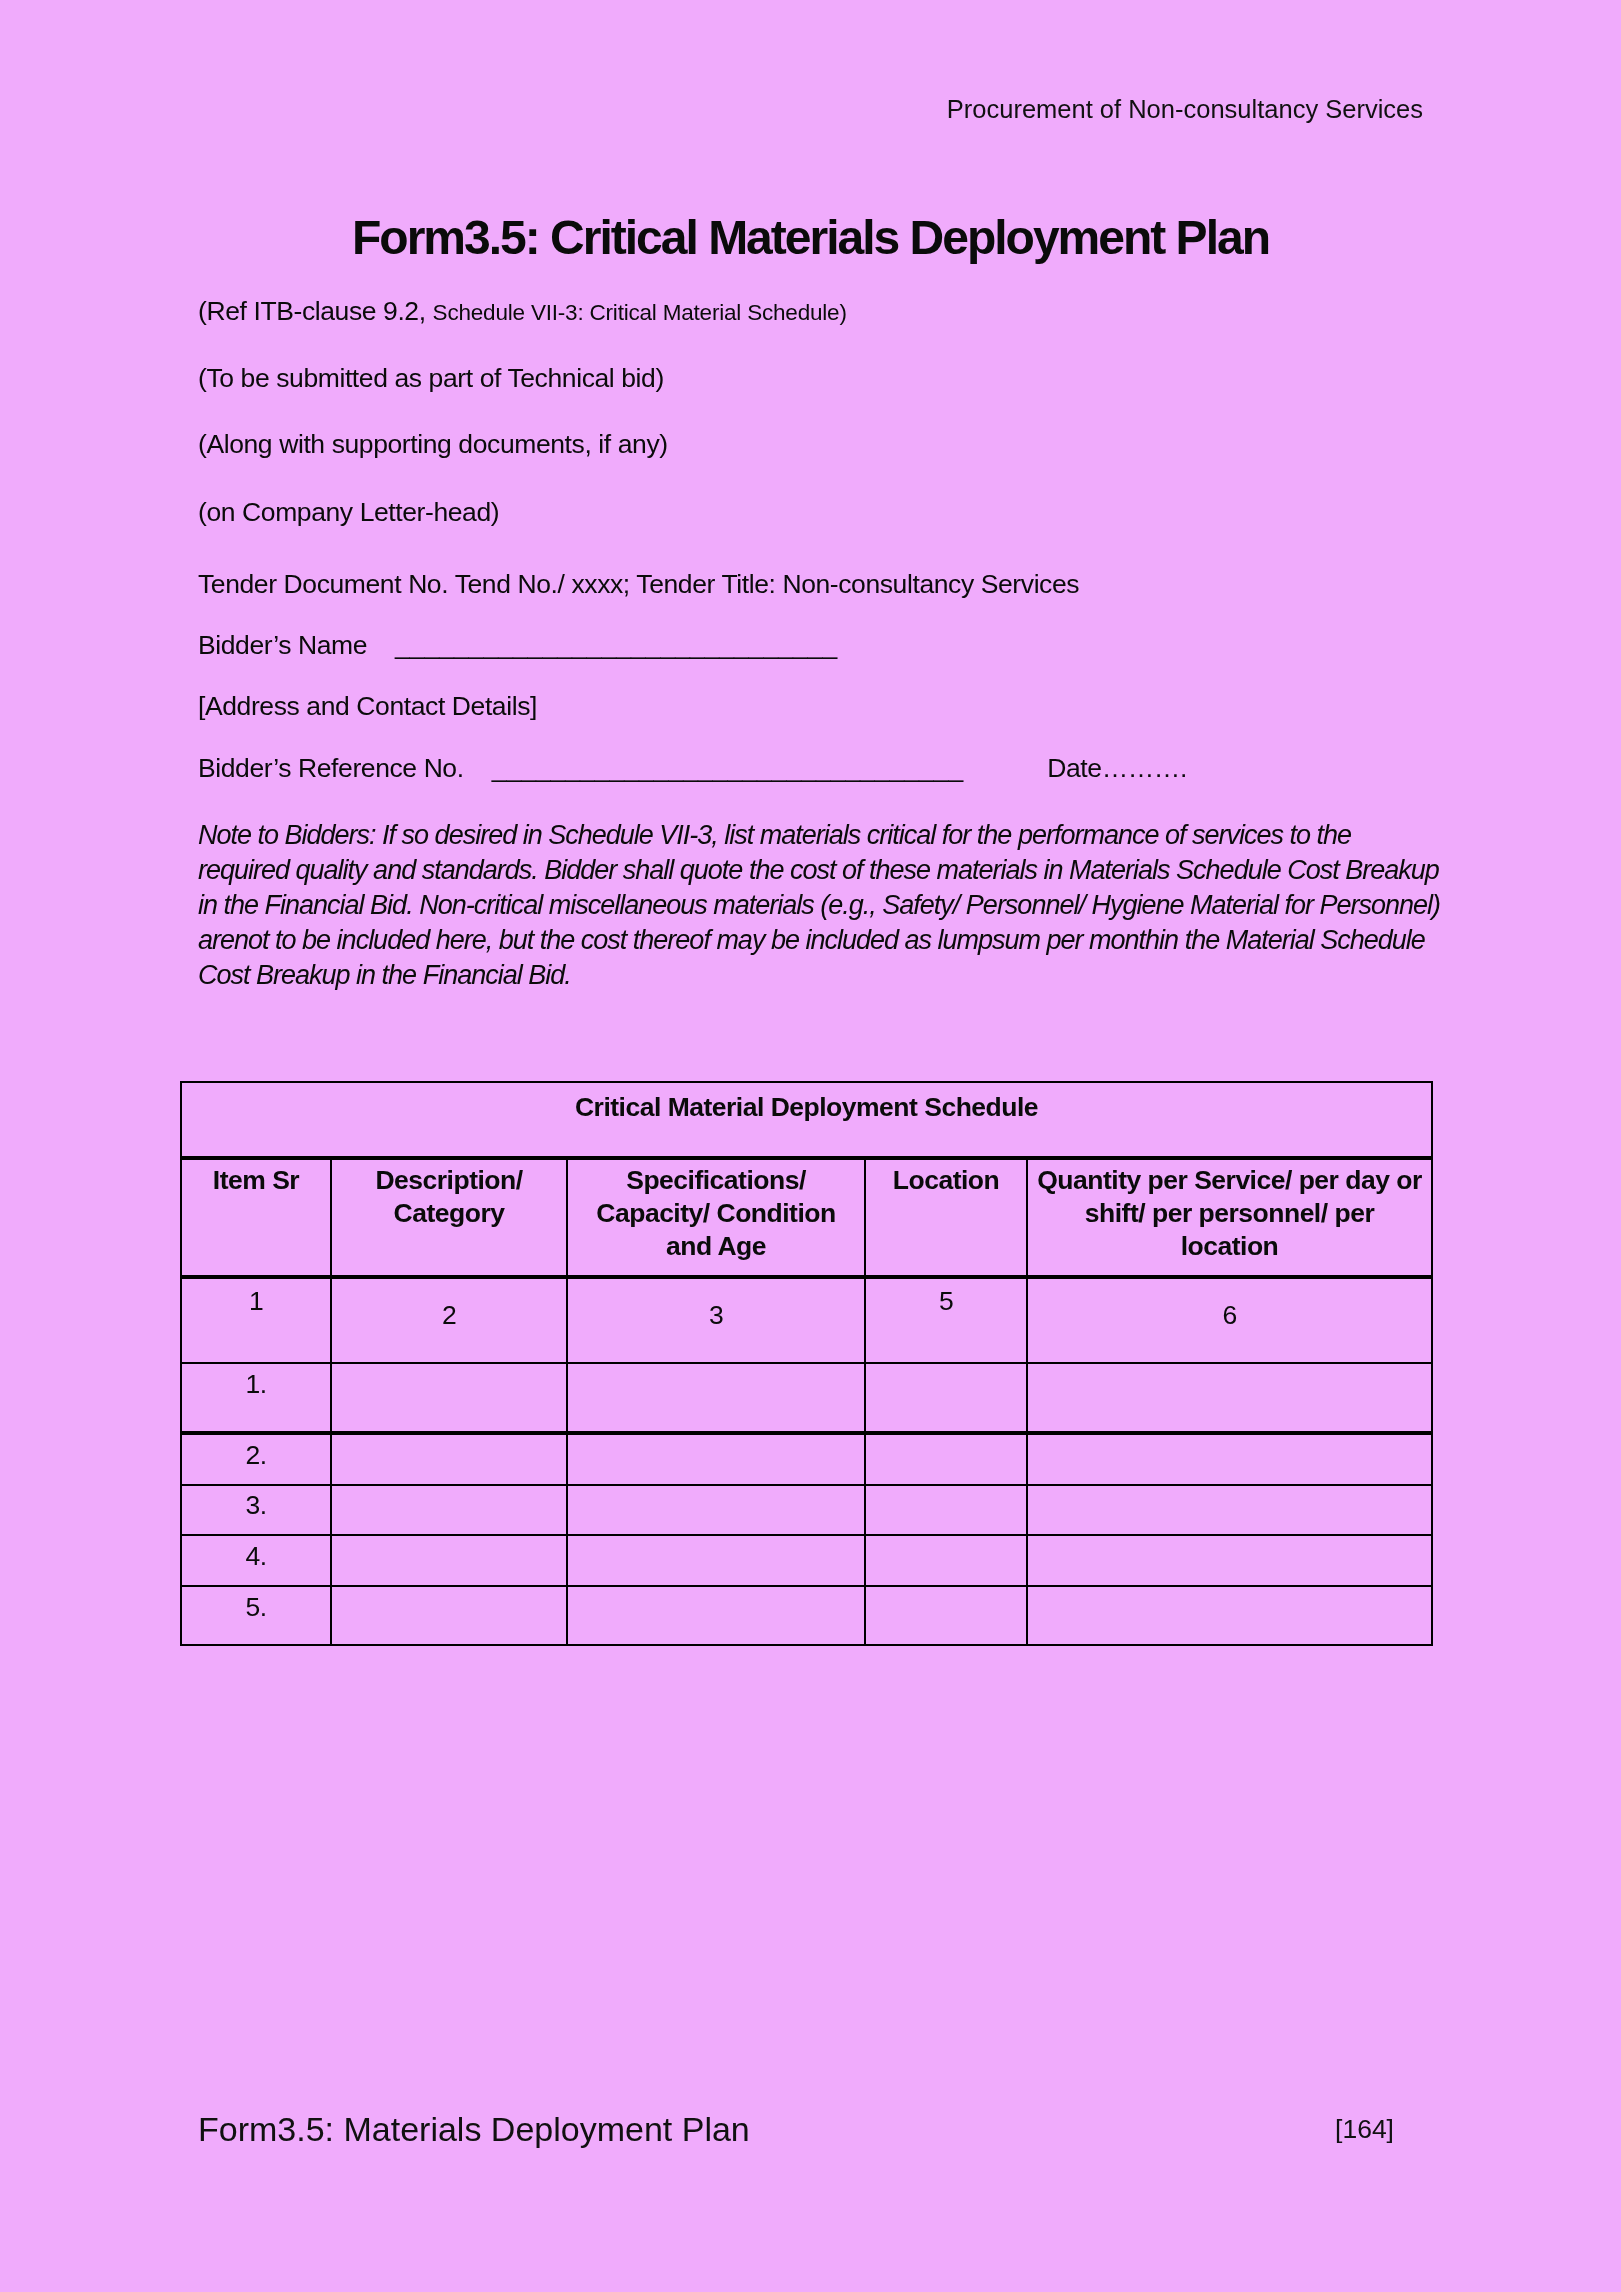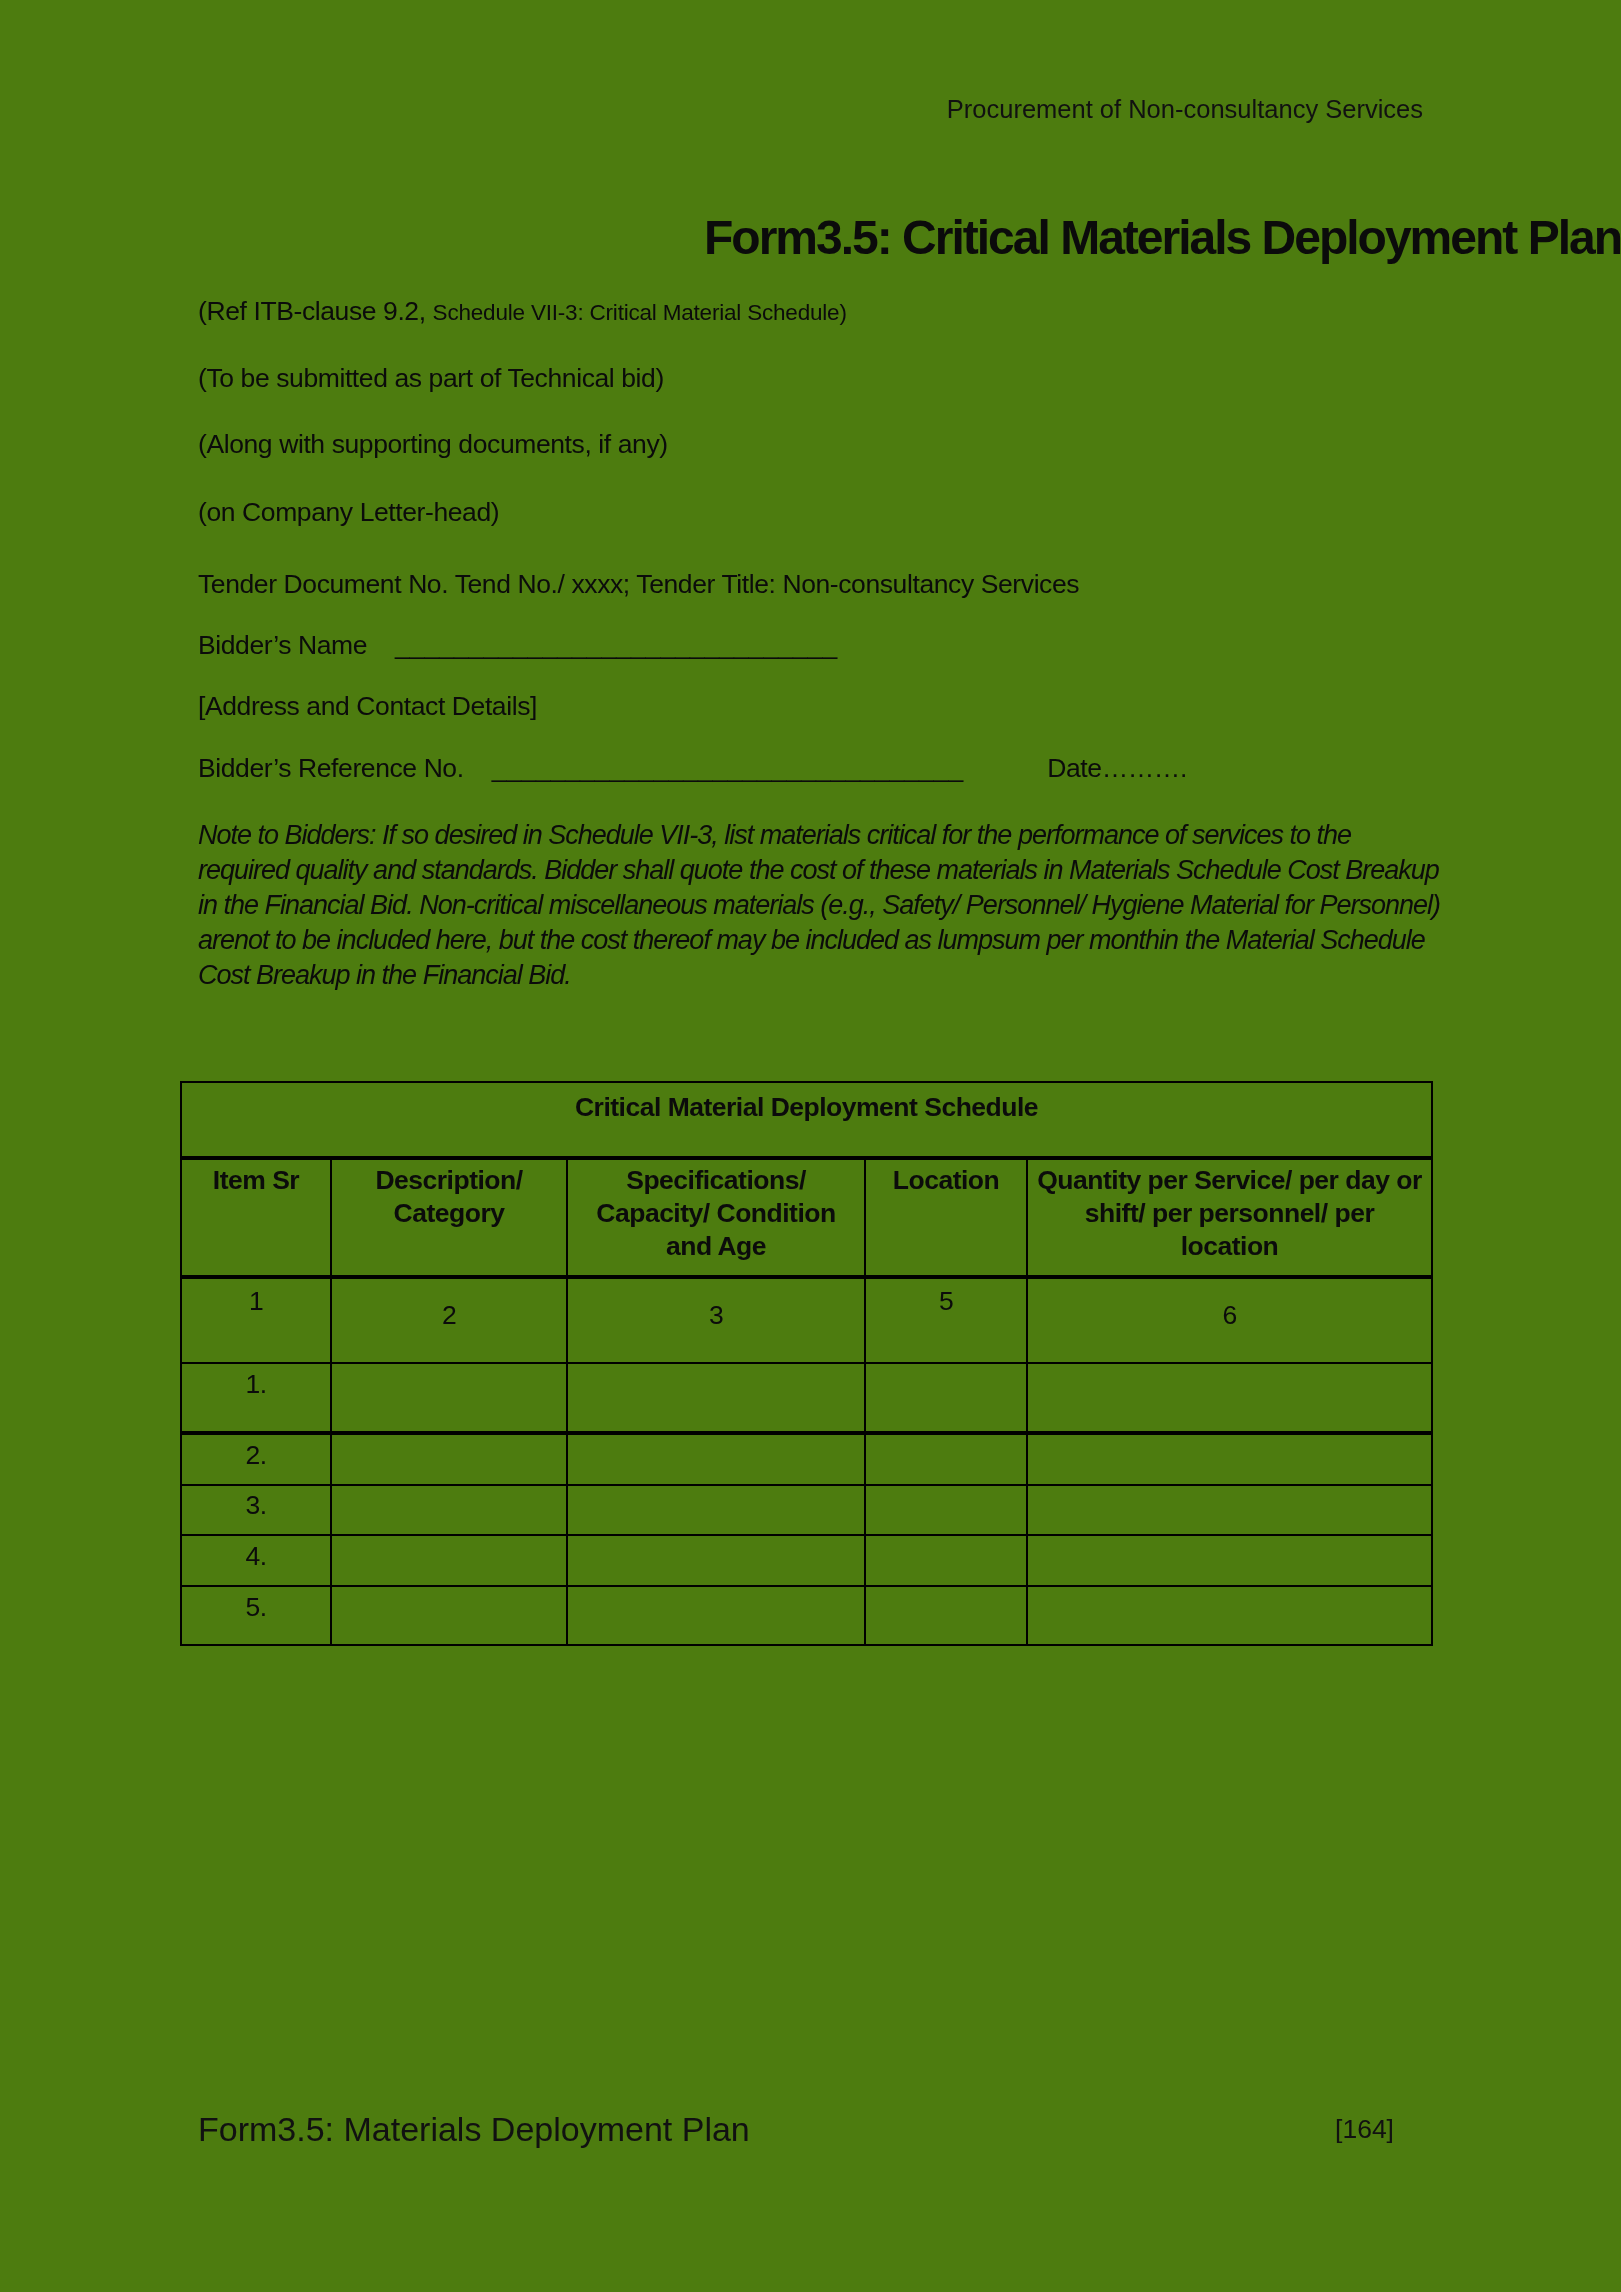--- a/index.html
+++ b/index.html
@@ -1,30 +1,30 @@
 <!DOCTYPE html>
 <html><head>
 <meta charset="utf-8">
 <style>
   html,body{margin:0;padding:0;background:#ffffff;}
   #page{
     position:relative;
     width:1621px;height:2293px;
-    background:#4d7c0f;color:#000;
+    background:#f0abfc;color:#000;
     font-family:"Liberation Sans",sans-serif;
     overflow:hidden;
   }
   .abs{position:absolute;}
   .hdr{
     top:94px;right:198px;
     font-size:25.5px;line-height:31px;color:#111;
   }
   .doc-title{
     top:210px;left:0;right:0;
-    text-align:right;
+    text-align:center;
     font-size:48px;font-weight:bold;letter-spacing:-2px;
     color:#0b0b0b;
   }
   .para{
     left:198px;
     font-size:26.5px;line-height:35px;letter-spacing:-0.4px;
     white-space:nowrap;color:#0b0b0b;
   }
   .para .small{font-size:22.5px;letter-spacing:-0.2px;margin-top:32px;}
   .blank{letter-spacing:0;margin-left:28px;}

